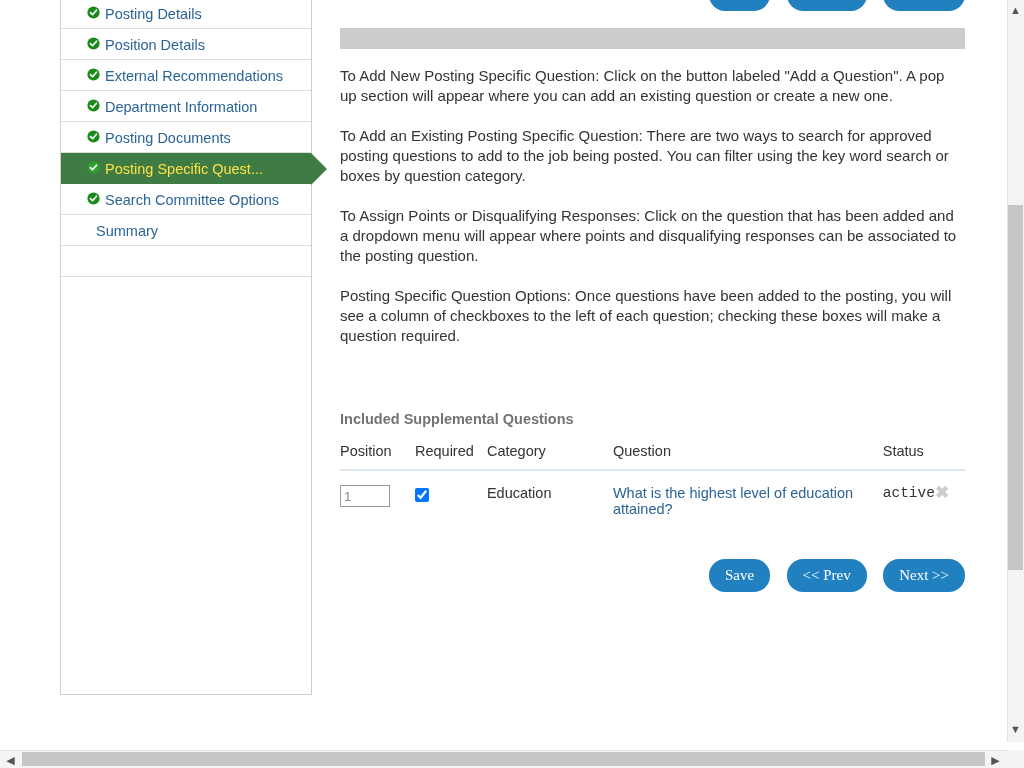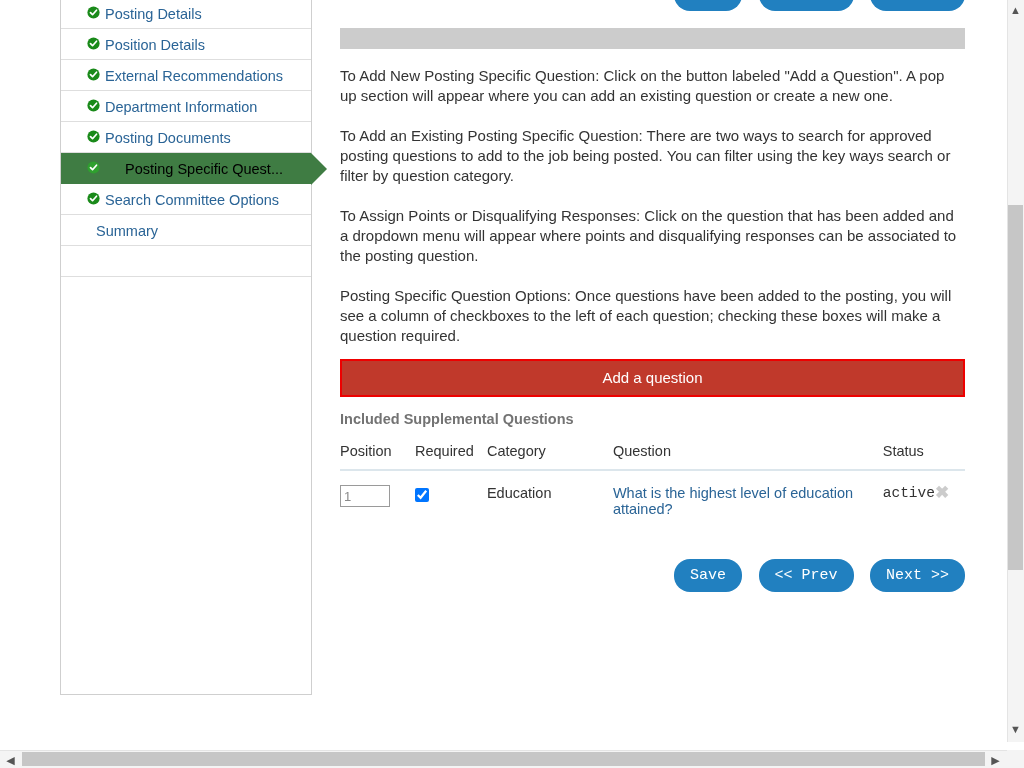--- a/index.html
+++ b/index.html
@@ -50,21 +50,21 @@
     color: #2a6496;
     white-space: nowrap;
     overflow: visible;
   }
   .side-item .lbl { vertical-align: middle; }
   .side-item.selected {
     background: #3f7c43;
     color: #ffffff;
     border-bottom: 1px solid #3f7c43;
   }
-  .side-item.selected .lbl { color: #000000; margin-left: 20px; }
+  .side-item.selected .lbl { color: #fde047; }
   
   .side-item.selected::after {
     content: "";
     position: absolute;
     right: -16px;
     top: 0;
     width: 0; height: 0;
     border-top: 16px solid transparent;
     border-bottom: 16px solid transparent;
     border-left: 16px solid #3f7c43;
@@ -88,21 +88,21 @@
     height: 40px;
     text-align: right;
     overflow: hidden;
   }
   .btn {
     display: inline-block;
     background: #2180c0;
     color: #ffffff;
     border: none;
     border-radius: 16px;
-    font-family: Liberation Mono, monospace;
+    font-family: Liberation Serif, serif;
     font-size: 15px;
     padding: 0 16px;
     height: 33px;
     line-height: 33px;
     text-align: center;
     cursor: pointer;
     margin-left: 12px;
     vertical-align: top;
   }
 
@@ -349,26 +349,25 @@
     <div class="btnrow-top">
       <button class="btn">Save</button>
       <button class="btn">&lt;&lt; Prev</button>
       <button class="btn">Next &gt;&gt;</button>
     </div>
 
     <div class="graybar"></div>
 
     <div id="instructions">
       <p>To Add New Posting Specific Question: Click on the button labeled "Add a Question". A pop up section will appear where you can add an existing question or create a new one.</p>
-      <p>To Add an Existing Posting Specific Question: There are two ways to search for approved posting questions to add to the job being posted. You can filter using the key ways search or filter by question category.</p>
+      <p>To Add an Existing Posting Specific Question: There are two ways to search for approved posting questions to add to the job being posted. You can filter using the key word search or boxes by question category.</p>
       <p>To Assign Points or Disqualifying Responses: Click on the question that has been added and a dropdown menu will appear where points and disqualifying responses can be associated to the posting question.</p>
       <p>Posting Specific Question Options: Once questions have been added to the posting, you will see a column of checkboxes to the left of each question; checking these boxes will make a question required.</p>
     </div>
 
-    <button id="add-question">Add a question</button>
 
     <div id="table-title">Included Supplemental Questions</div>
 
     <table id="qtable">
       <thead>
         <tr>
           <th class="col-position">Position</th>
           <th class="col-required">Required</th>
           <th class="col-category">Category</th>
           <th class="col-question">Question</th>

